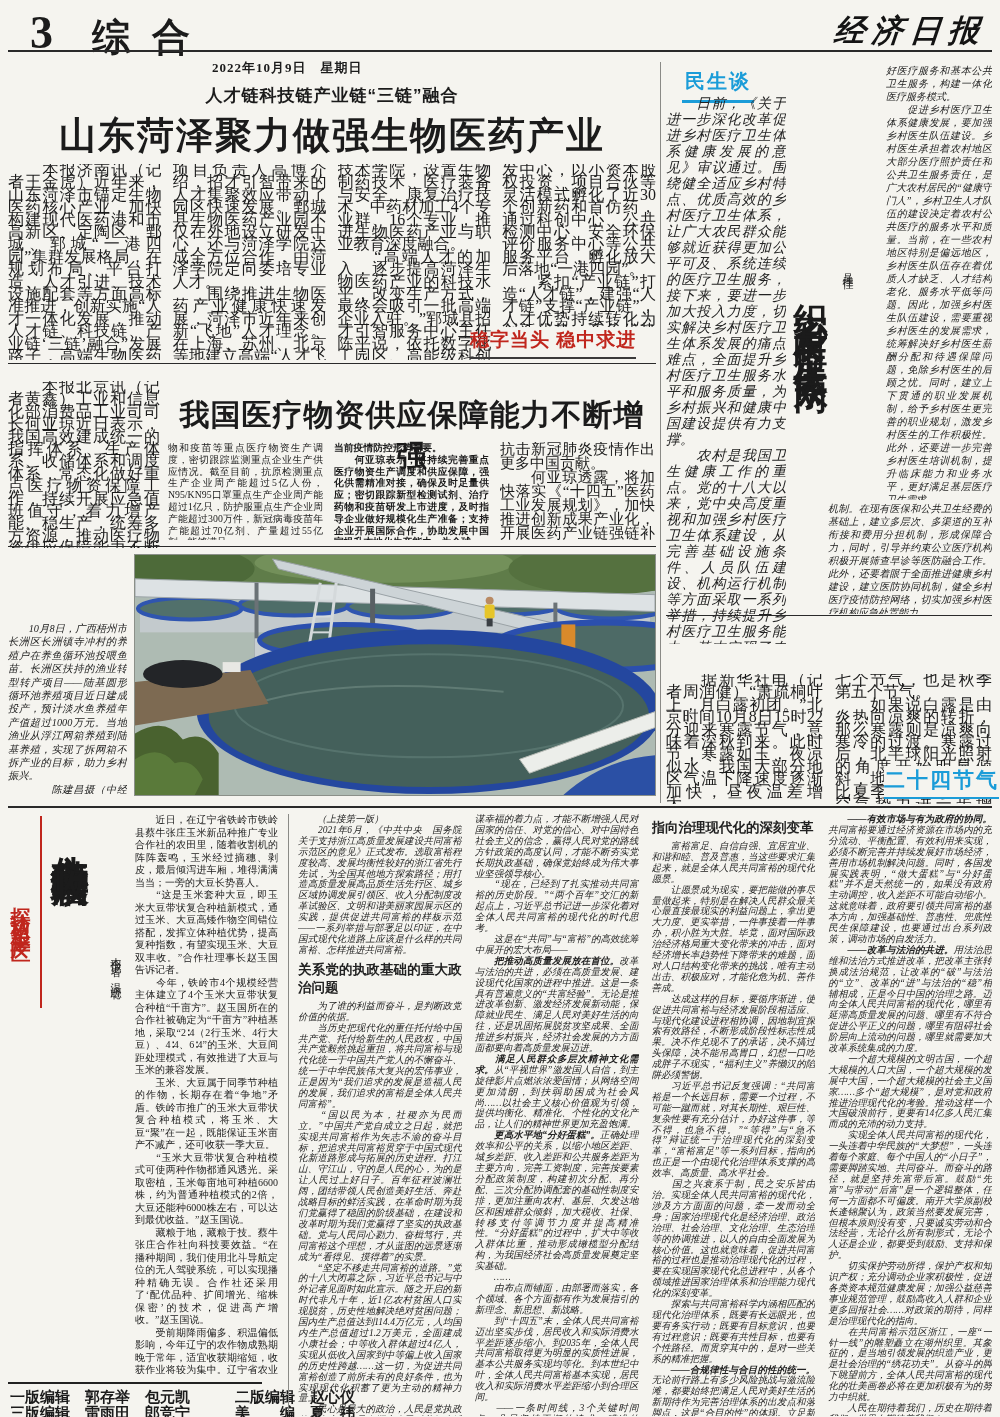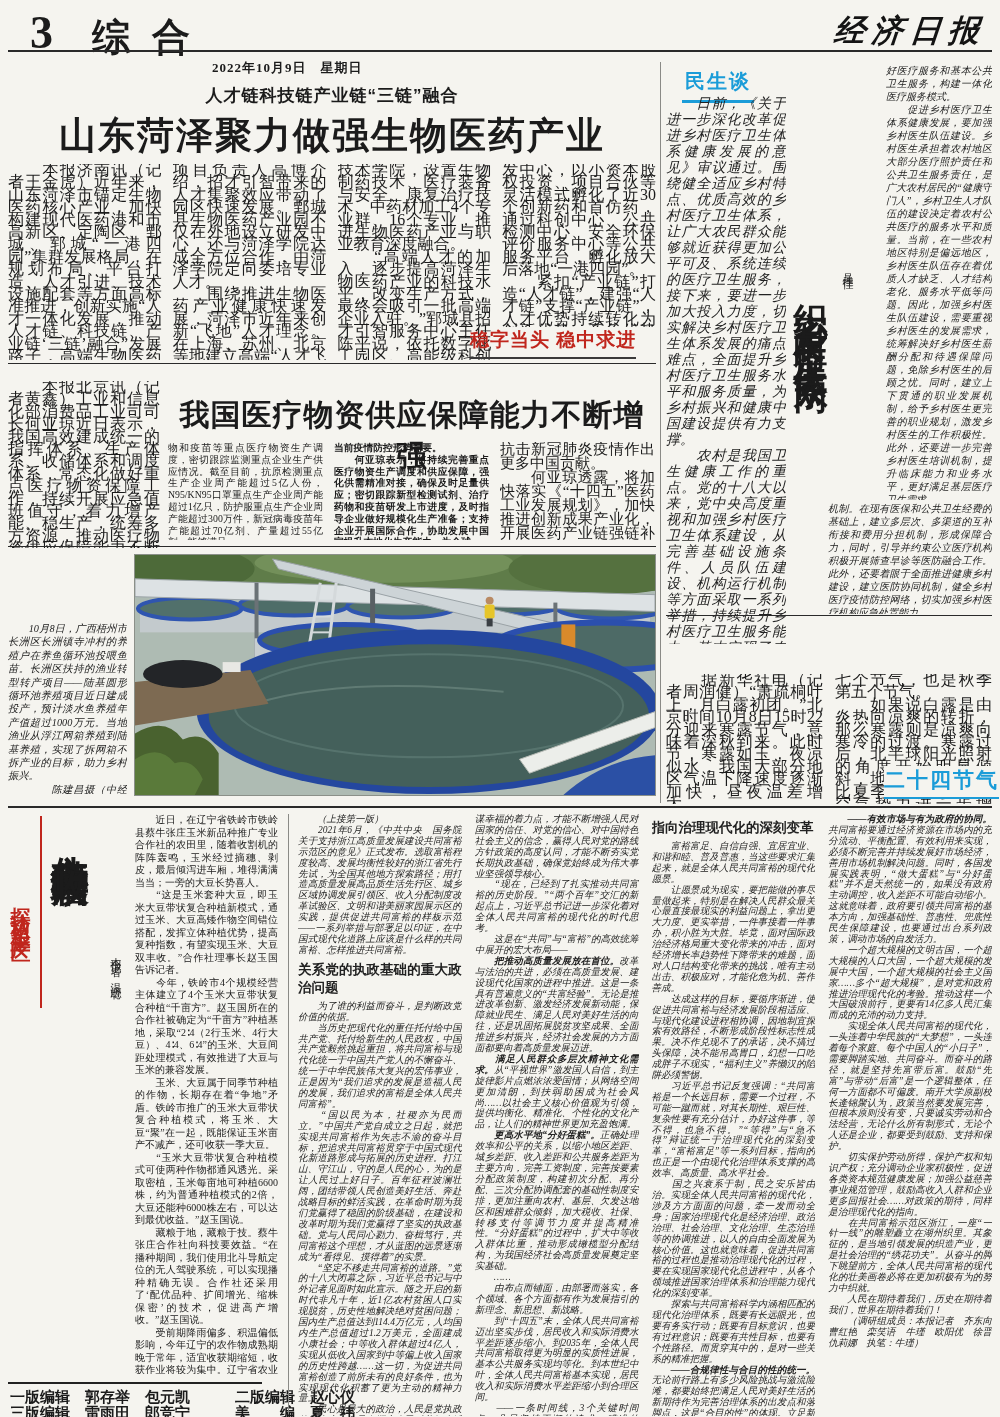--- a/index.html
+++ b/index.html
@@ -222,20 +222,21 @@
       <p class="t">　　富裕富足、自信自强、宜居宜业、和谐和睦、普及普惠，当这些要求汇集起来，就是全体人民共同富裕的现代化愿景。
 　　让愿景成为现实，要把能做的事尽量做起来，特别是在解决人民群众最关心最直接最现实的利益问题上，拿出更大力度、更实举措，一件事接着一件事办，积小胜为大胜。毕竟，面对国际政治经济格局重大变化带来的冲击，面对经济增长率趋势性下降带来的难题，面对人口结构变化带来的挑战，唯有主动出击、积极应对，才能化危为机、善作善成。
 　　达成这样的目标，要循序渐进，使促进共同富裕与经济发展阶段相适应、与现代化建设进程相协调，因地制宜探索有效路径，不断形成阶段性标志性成果。决不作兑现不了的承诺，决不搞过头保障，决不能吊高胃口，幻想一口吃成胖子不现实，“福利主义”养懒汉的陷阱必须警惕。
 　　习近平总书记反复强调：“共同富裕是一个长远目标，需要一个过程，不可能一蹴而就，对其长期性、艰巨性、复杂性要有充分估计，办好这件事，等不得，也急不得。”“等得”与“急不得”辩证统一于治理现代化的深刻变革，“富裕富足”等一系列目标，指向的也正是一个由现代化治理体系支撑的高效率、高质量、高水平社会。
 　　国之兴衰系于制，民之安乐皆由治。实现全体人民共同富裕的现代化，涉及方方面面的问题，牵一发而动全身；国家治理现代化是经济治理、政治治理、社会治理、文化治理、生态治理等的协调推进，以人的自由全面发展为核心价值。这也就意味着，促进共同富裕的过程也是推动治理现代化的过程，要在实现国家现代化总进程中，从各个领域推进国家治理体系和治理能力现代化的深刻变革。
 　　探索与共同富裕科学内涵相匹配的现代化治理体系，既要有长远眼光，也要有务实行动；既要有目标意识，也要有过程意识；既要有共性目标，也要有个性路径。而贯穿其中的，是对一些关系的精准把握。</p>
       <p class="t"><b class="lead">　　——合规律性与合目的性的统一。</b><span>无论前行路上有多少风险挑战与激流险滩，都要始终把满足人民对美好生活的新期待作为完善治理体系的出发点和落脚点，这是“合目的性”的体现。立足新发展阶段的实际，把扩大中等收入群体规模作为政策指向，把完善收入分配与做好经济工作互相结合，这是实事求是、符合发展规律的。</span></p>
     </div>
     <div class="cc kai" style="flex:1; height:602px;">
       <p class="t"><b class="lead">　　——有效市场与有为政府的协同。</b><span>共同富裕要通过经济资源在市场内的充分流动、平衡配置、有效利用来实现，必须不断完善并持续发展好市场经济，善用市场机制解决问题。同时，各国发展实践表明，“做大蛋糕”与“分好蛋糕”并不是天然统一的，如果没有政府主动调控，收入差距不可能自动缩小。这就意味着，政府要引领共同富裕的基本方向，加强基础性、普惠性、兜底性民生保障建设，也要通过出台系列政策，调动市场的自发活力。</span></p>
+      <p class="t"><b class="lead">　　——改革与法治的共进。</b><span>用法治思维和法治方式推进改革，把改革主张转换成法治规范，让改革的“破”与法治的“立”、改革的“进”与法治的“稳”相辅相成，正是今日中国的治理之路。迈向全体人民共同富裕的现代化，哪里有延滞高质量发展的问题、哪里有不符合促进公平正义的问题，哪里有阻碍社会阶层向上流动的问题，哪里就需要加大改革系统集成的力度。</span></p>
       <p class="t">　　一个超大规模的文明古国，一个超大规模的人口大国，一个超大规模的发展中大国，一个超大规模的社会主义国家……多个“超大规模”，是对党和政府推进治理现代化的考验。推动这样一个大国破浪前行，更要有14亿多人民汇集而成的充沛的动力支持。
 　　实现全体人民共同富裕的现代化，一头连着中华民族的“大梦想”，一头连着每个家庭、每个中国人的“小日子”，需要脚踏实地、共同奋斗。而奋斗的路径，就是坚持先富带后富。鼓励“先富”与带动“后富”是一个逻辑整体，任何一方面都不可偏废。南开大学原副校长逄锦聚认为，政策当然要发展完善，但根本原则没有变，只要诚实劳动和合法经营，无论什么所有制形式，无论个人还是企业，都要受到鼓励、支持和保护。
 　　切实保护劳动所得，保护产权和知识产权；充分调动企业家积极性，促进各类资本规范健康发展；加强公益慈善事业规范管理，鼓励高收入人群和企业更多回报社会……对政策的期待，同样是治理现代化的指向。
 　　在共同富裕示范区浙江，一座“一针一线”的雕塑矗立在湖州织里。其象征的，是当地引领发展的织造产业，更是社会治理的“绣花功夫”。从奋斗的脚下眺望前方，全体人民共同富裕的现代化的壮美画卷必将在更加积极有为的努力中织就。
 　　人民在期待着我们，历史在期待着我们，世界在期待着我们！
 　　（调研组成员：本报记者　齐东向　曹红艳　栾笑语　牛瑾　欧阳优　徐晋　仇莉娜　执笔：牛瑾）</p>
     </div>
   </div>
 </div>
 

